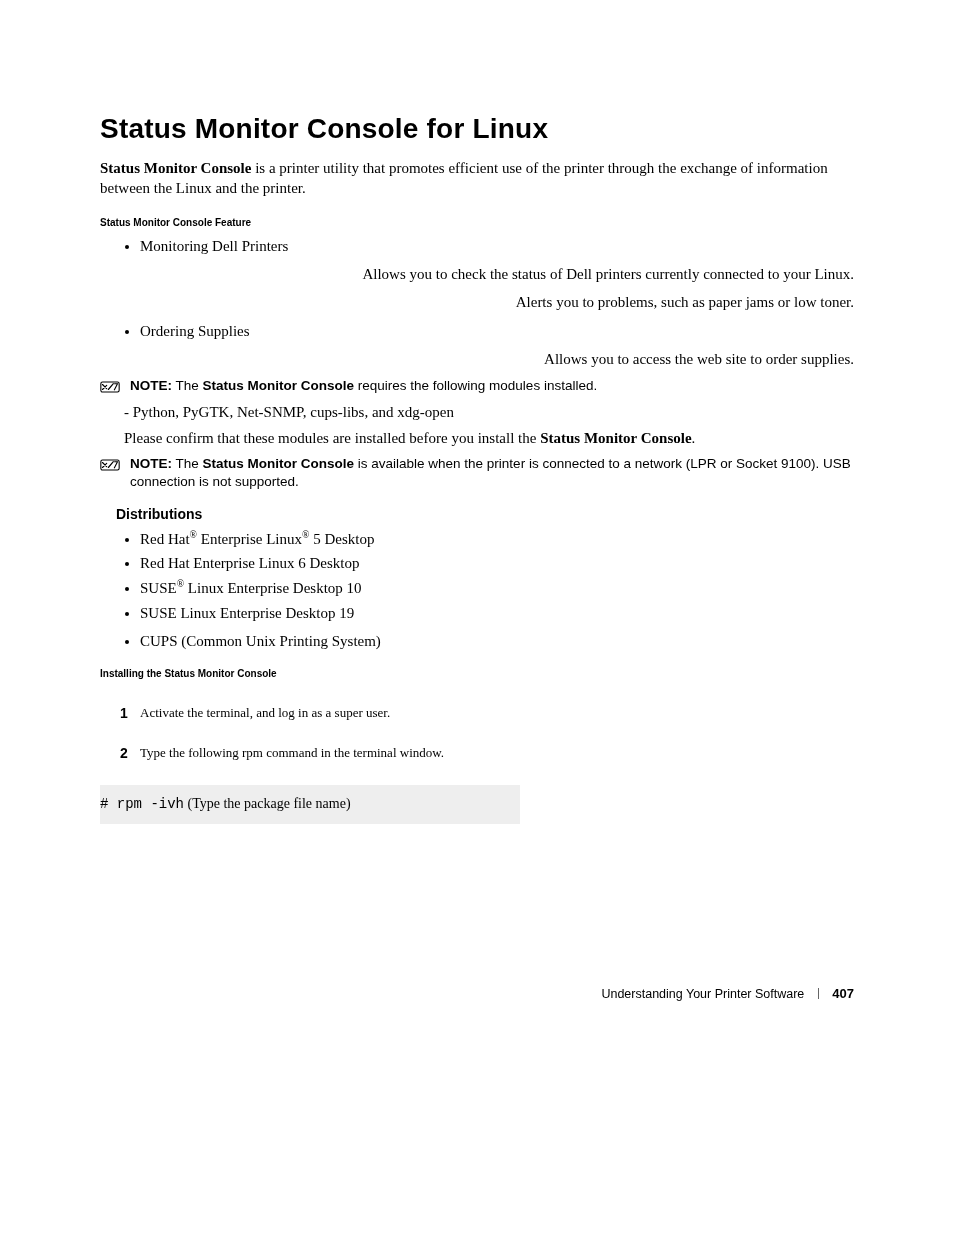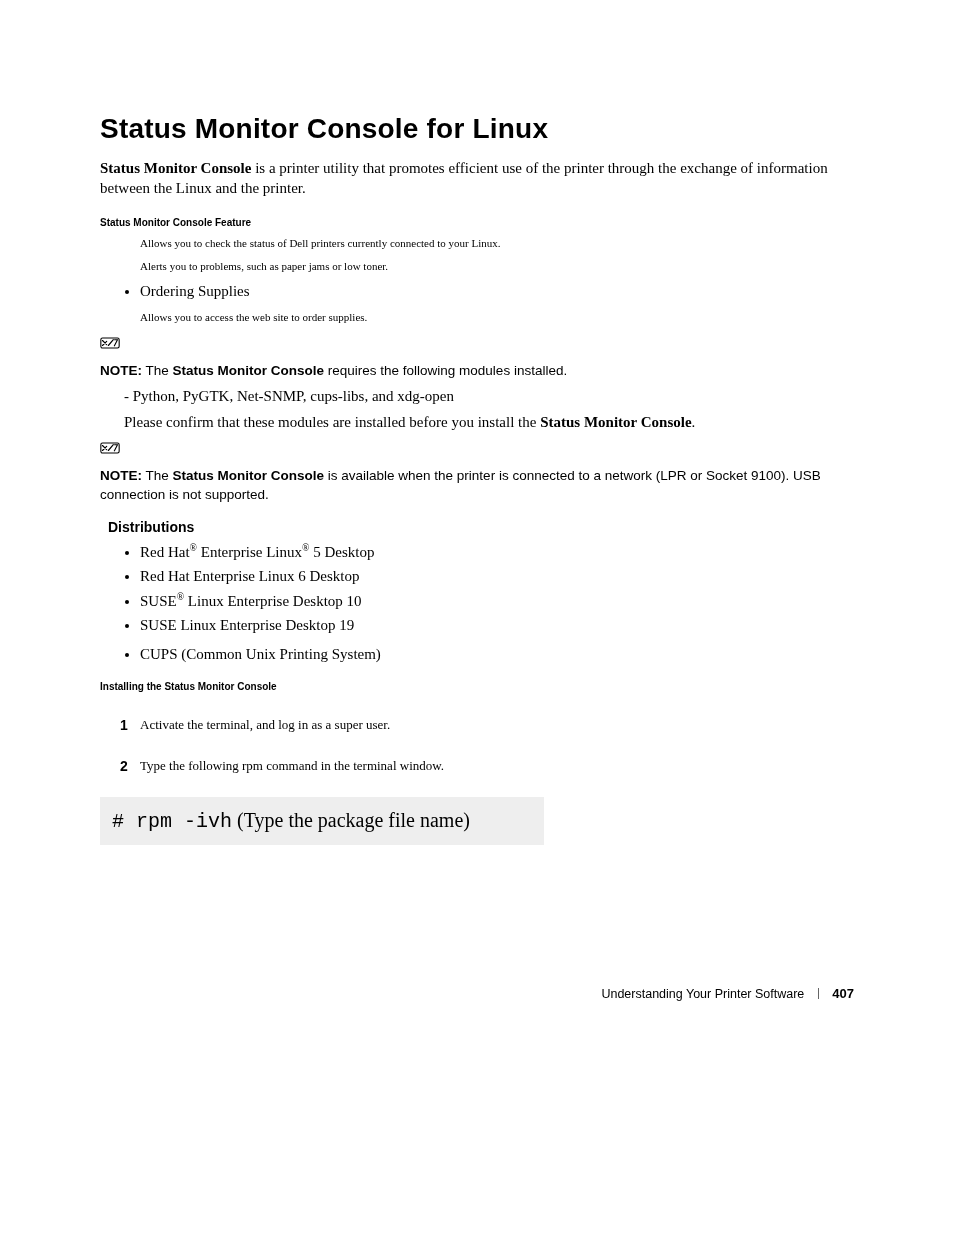--- a/index.html
+++ b/index.html
@@ -36,41 +36,41 @@
   h2.section {
     font-family: "Helvetica Neue", Arial, sans-serif;
     font-weight: 700;
     font-size: 10px;
     margin: 16px 0 6px 0;
   }
   h3.subsection {
     font-family: "Helvetica Neue", Arial, sans-serif;
     font-weight: 700;
     font-size: 14px;
-    margin: 14px 0 4px 8px;
+    margin: 14px 0 4px 16px;
   }
   ul.bullets {
     margin: 4px 0 8px 0;
     padding: 0 0 0 40px;
     list-style: disc;
   }
   ul.bullets > li {
     margin: 4px 0 4px 0;
     font-size: 15px;
   }
   .subtext {
     margin: 4px 0 8px 40px;
-    font-size: 11px;
+    font-size: 15px;
+    text-align: right;
   }
   .note-row {
     display: flex;
     align-items: flex-start;
     gap: 10px;
     margin: 6px 0 4px 0;
-    flex-direction: column;
   }
   .note-icon {
     flex: 0 0 auto;
     width: 20px;
     height: 18px;
     margin-top: 1px;
   }
   .note-text {
     font-family: "Helvetica Neue", Arial, sans-serif;
     font-size: 13.5px;
@@ -106,24 +106,24 @@
     content: counter(step);
     position: absolute;
     left: 0;
     top: 0;
     font-family: "Helvetica Neue", Arial, sans-serif;
     font-weight: 700;
     font-size: 14px;
   }
   .codeblock {
     background: #eeeeee;
-    padding: 10px 12px;
+    padding: 10px 0;
     margin: 22px 0 0 0;
     width: 420px;
-    font-size: 20px;
+    font-size: 14px;
   }
   .codeblock .mono { font-family: "Courier New", monospace; }
   .footer {
     position: absolute;
     bottom: 42px;
     right: 100px;
     font-family: "Helvetica Neue", Arial, sans-serif;
     font-size: 12.5px;
   }
   .footer .sep {
@@ -141,20 +141,23 @@
 <div class="page">
 
   <h1 class="title">Status Monitor Console for Linux</h1>
 
   <p class="intro">
     <span class="bold-serif">Status Monitor Console</span><span> is a printer utility that promotes efficient use of the printer through the exchange of information between the Linux and the printer.</span>
   </p>
 
   <h2 class="section">Status Monitor Console Feature</h2>
 
+  <ul class="bullets">
+    <li><span>Monitoring Dell Printers</span></li>
+  </ul>
   <div class="subtext">Allows you to check the status of Dell printers currently connected to your Linux.</div>
 
   <div class="subtext">Alerts you to problems, such as paper jams or low toner.</div>
 
   <ul class="bullets">
     <li><span>Ordering Supplies</span></li>
   </ul>
   <div class="subtext">Allows you to access the web site to order supplies.</div>
 
 

